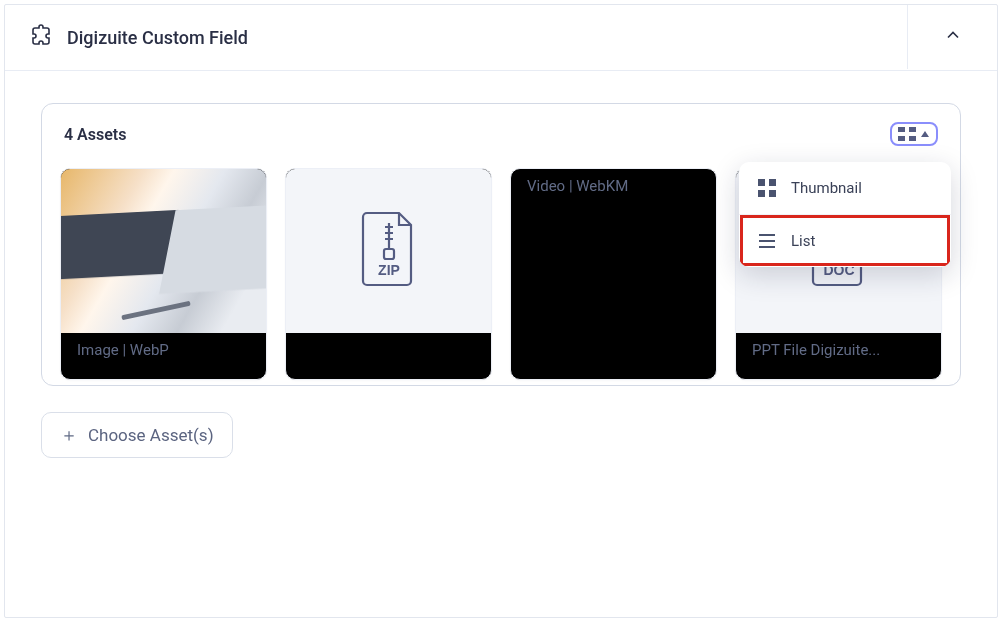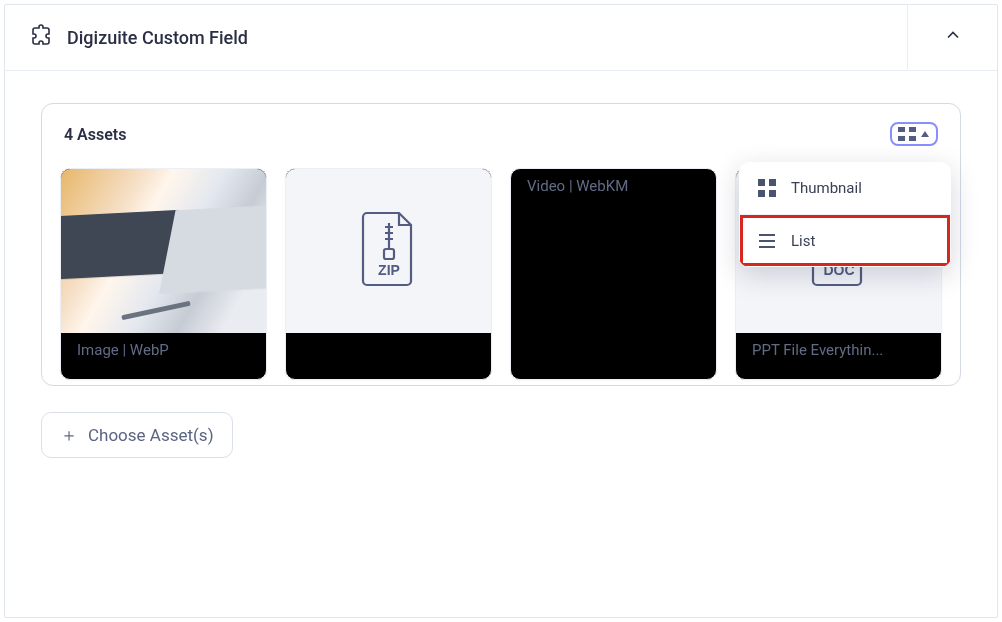--- a/index.html
+++ b/index.html
@@ -252,21 +252,21 @@
             <svg class="file-icon" viewBox="0 0 64 80" fill="none" stroke="currentColor" stroke-width="2.2">
               <path d="M10 4h32l12 12v56a4 4 0 0 1-4 4H10a4 4 0 0 1-4-4V8a4 4 0 0 1 4-4z"></path>
               <path d="M42 4v12h12"></path>
               <line x1="18" y1="28" x2="46" y2="28"></line>
               <line x1="18" y1="36" x2="46" y2="36"></line>
               <line x1="18" y1="44" x2="38" y2="44"></line>
               <text x="32" y="66" font-size="14" font-family="sans-serif" text-anchor="middle" fill="currentColor" stroke="none" font-weight="600">DOC</text>
             </svg>
           </span>
         </div>
-        <div class="card-label">PPT File Everythin...</div>
+        <div class="card-label">PPT File Digizuite...</div>
       </div>
 
     </div>
   </div>
 
   <div class="choose-btn">
     <span class="plus">＋</span>
     <span>Choose Asset(s)</span>
   </div>
 

